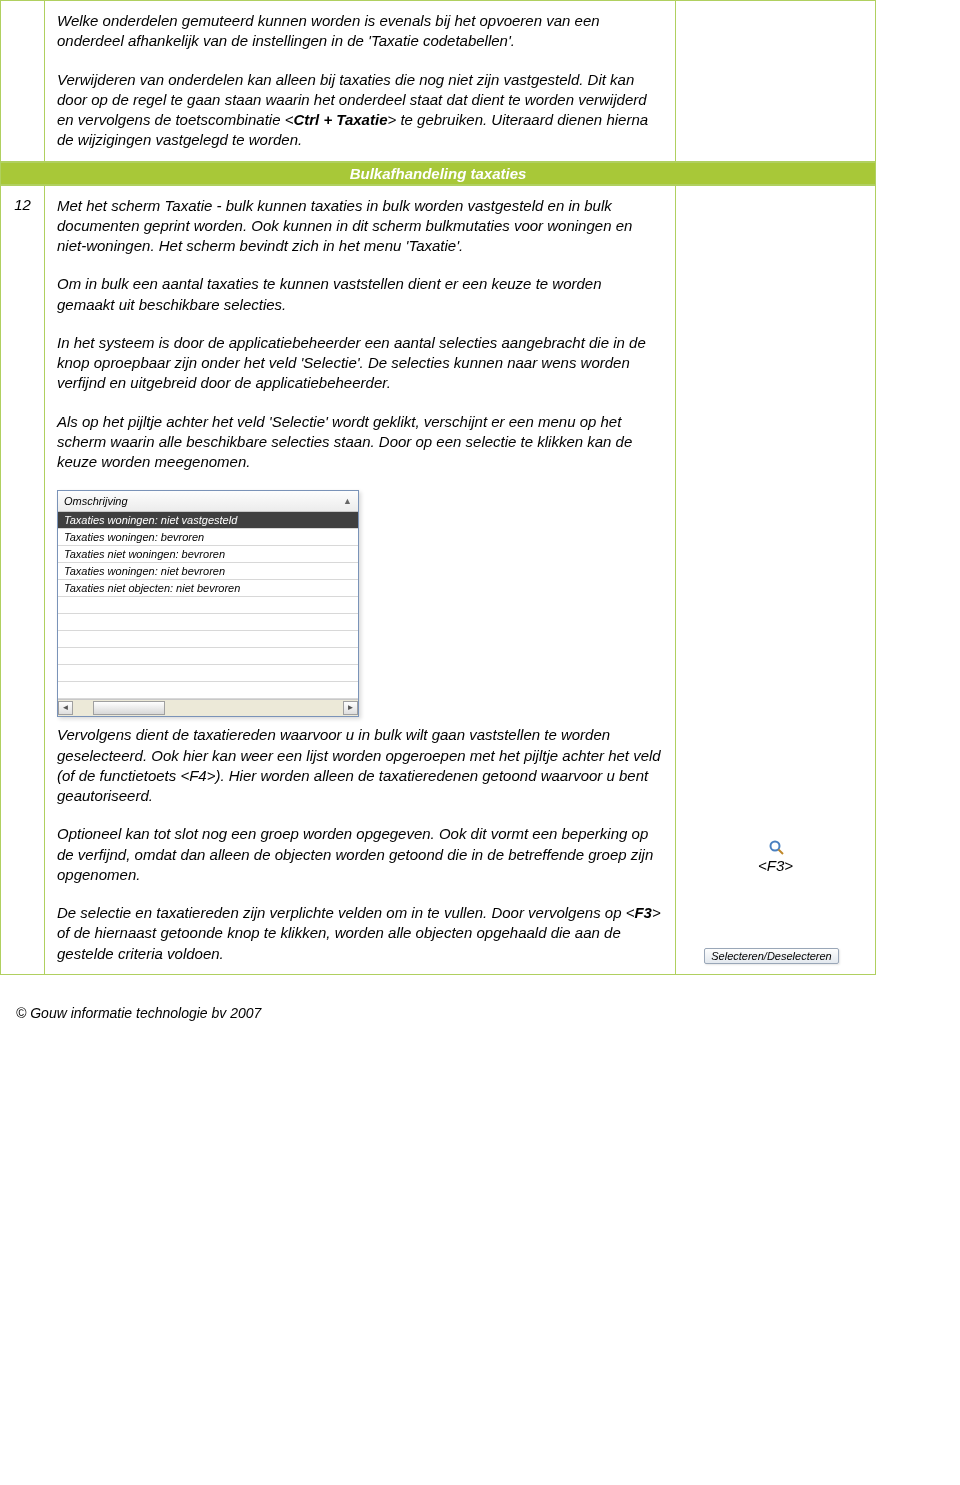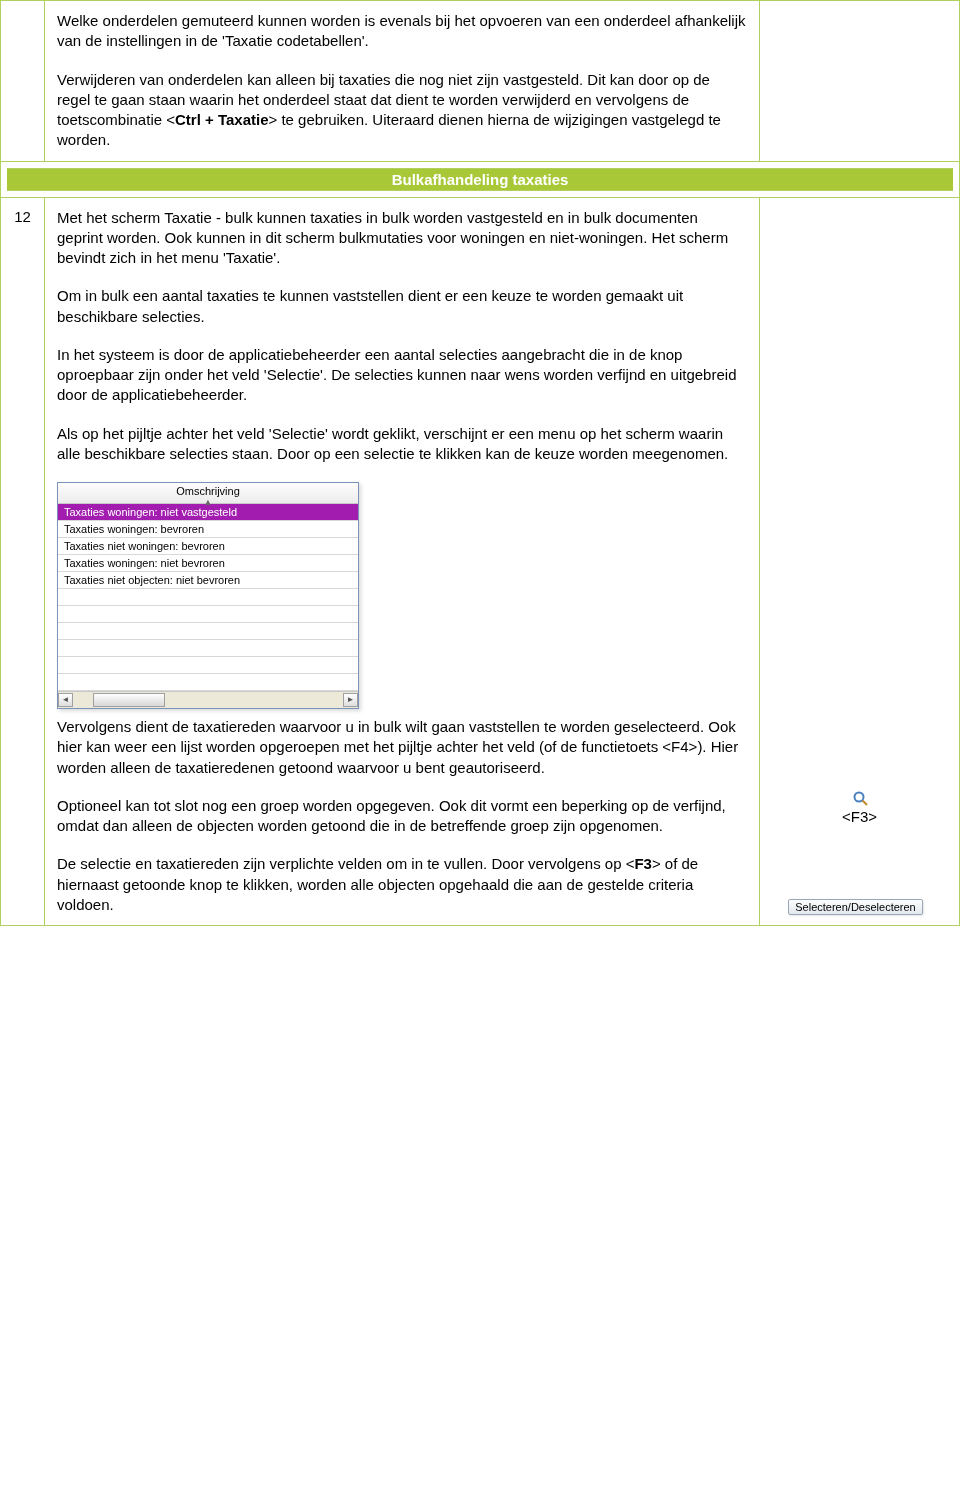--- a/index.html
+++ b/index.html
@@ -5,22 +5,23 @@
   body {
     margin: 0;
     padding: 0;
     font-family: Verdana, Geneva, sans-serif;
     font-size: 15px;
     color: #000;
     background: #fff;
     width: 960px;
   }
   .page {
-    width: 960px;
+    width: 876px;
     box-sizing: border-box;
+    font-style: italic;
   }
   table.layout {
     border-collapse: collapse;
     width: 100%;
     table-layout: fixed;
   }
   table.layout td {
     border: 1px solid #b0d060;
     vertical-align: top;
     padding: 10px 12px;
@@ -64,32 +65,31 @@
     box-shadow: 2px 2px 4px rgba(0,0,0,0.15);
   }
   .listbox .lb-header {
     background: linear-gradient(#fdfdfd,#ececec);
     border-bottom: 1px solid #c8c8c8;
     padding: 2px 6px;
     display: flex;
     justify-content: space-between;
     align-items: center;
     height: 16px;
-    flex-direction: column;
   }
   .listbox .lb-row {
     border-bottom: 1px solid #d8d8d8;
     padding: 1px 6px;
     height: 14px;
     line-height: 14px;
     white-space: nowrap;
     overflow: hidden;
   }
   .listbox .lb-row.selected {
-    background: #a21caf;
+    background: #404040;
     color: #fff;
   }
   .listbox-wrap {
     position: relative;
   }
   .lb-scrollh {
     height: 16px;
     background: #ece9d8;
     display: flex;
     align-items: center;
@@ -171,21 +171,21 @@
     <td>
       <p>Welke onderdelen gemuteerd kunnen worden is evenals bij het opvoeren van een onderdeel afhankelijk van de instellingen in de 'Taxatie codetabellen'.</p>
       <p>
         <span>Verwijderen van onderdelen kan alleen bij taxaties die nog niet zijn vastgesteld. Dit kan door op de regel te gaan staan waarin het onderdeel staat dat dient te worden verwijderd en vervolgens de toetscombinatie &lt;</span><b>Ctrl + Taxatie</b><span>&gt; te gebruiken. Uiteraard dienen hierna de wijzigingen vastgelegd te worden.</span>
       </p>
     </td>
     <td class="col-side"></td>
   </tr>
 
   <tr>
-    <td colspan="3" style="padding:6px;border-left:1px solid #b0d060;border-right:1px solid #b0d060;">
+    <td colspan="3" style="padding:0;border-left:1px solid #b0d060;border-right:1px solid #b0d060;">
       <div class="section-header">Bulkafhandeling taxaties</div>
     </td>
   </tr>
 
   <tr>
     <td class="col-num">12</td>
     <td>
       <p>Met het scherm Taxatie - bulk kunnen taxaties in bulk worden vastgesteld en in bulk documenten geprint worden. Ook kunnen in dit scherm bulkmutaties voor woningen en niet-woningen. Het scherm bevindt zich in het menu 'Taxatie'.</p>
       <p>Om in bulk een aantal taxaties te kunnen vaststellen dient er een keuze te worden gemaakt uit beschikbare selecties.</p>
       <p>In het systeem is door de applicatiebeheerder een aantal selecties aangebracht die in de knop oproepbaar zijn onder het veld 'Selectie'. De selecties kunnen naar wens worden verfijnd en uitgebreid door de applicatiebeheerder.</p>
@@ -233,13 +233,14 @@
         <div>&lt;F3&gt;</div>
       </div>
       <div class="side-bottom">
         <span class="btn-ui">Selecteren/Deselecteren</span>
       </div>
     </td>
   </tr>
 </tbody>
     </table>
 
+<div class="footer">© Gouw informatie technologie bv 2007</div>
 </div>
 
 </body></html>

